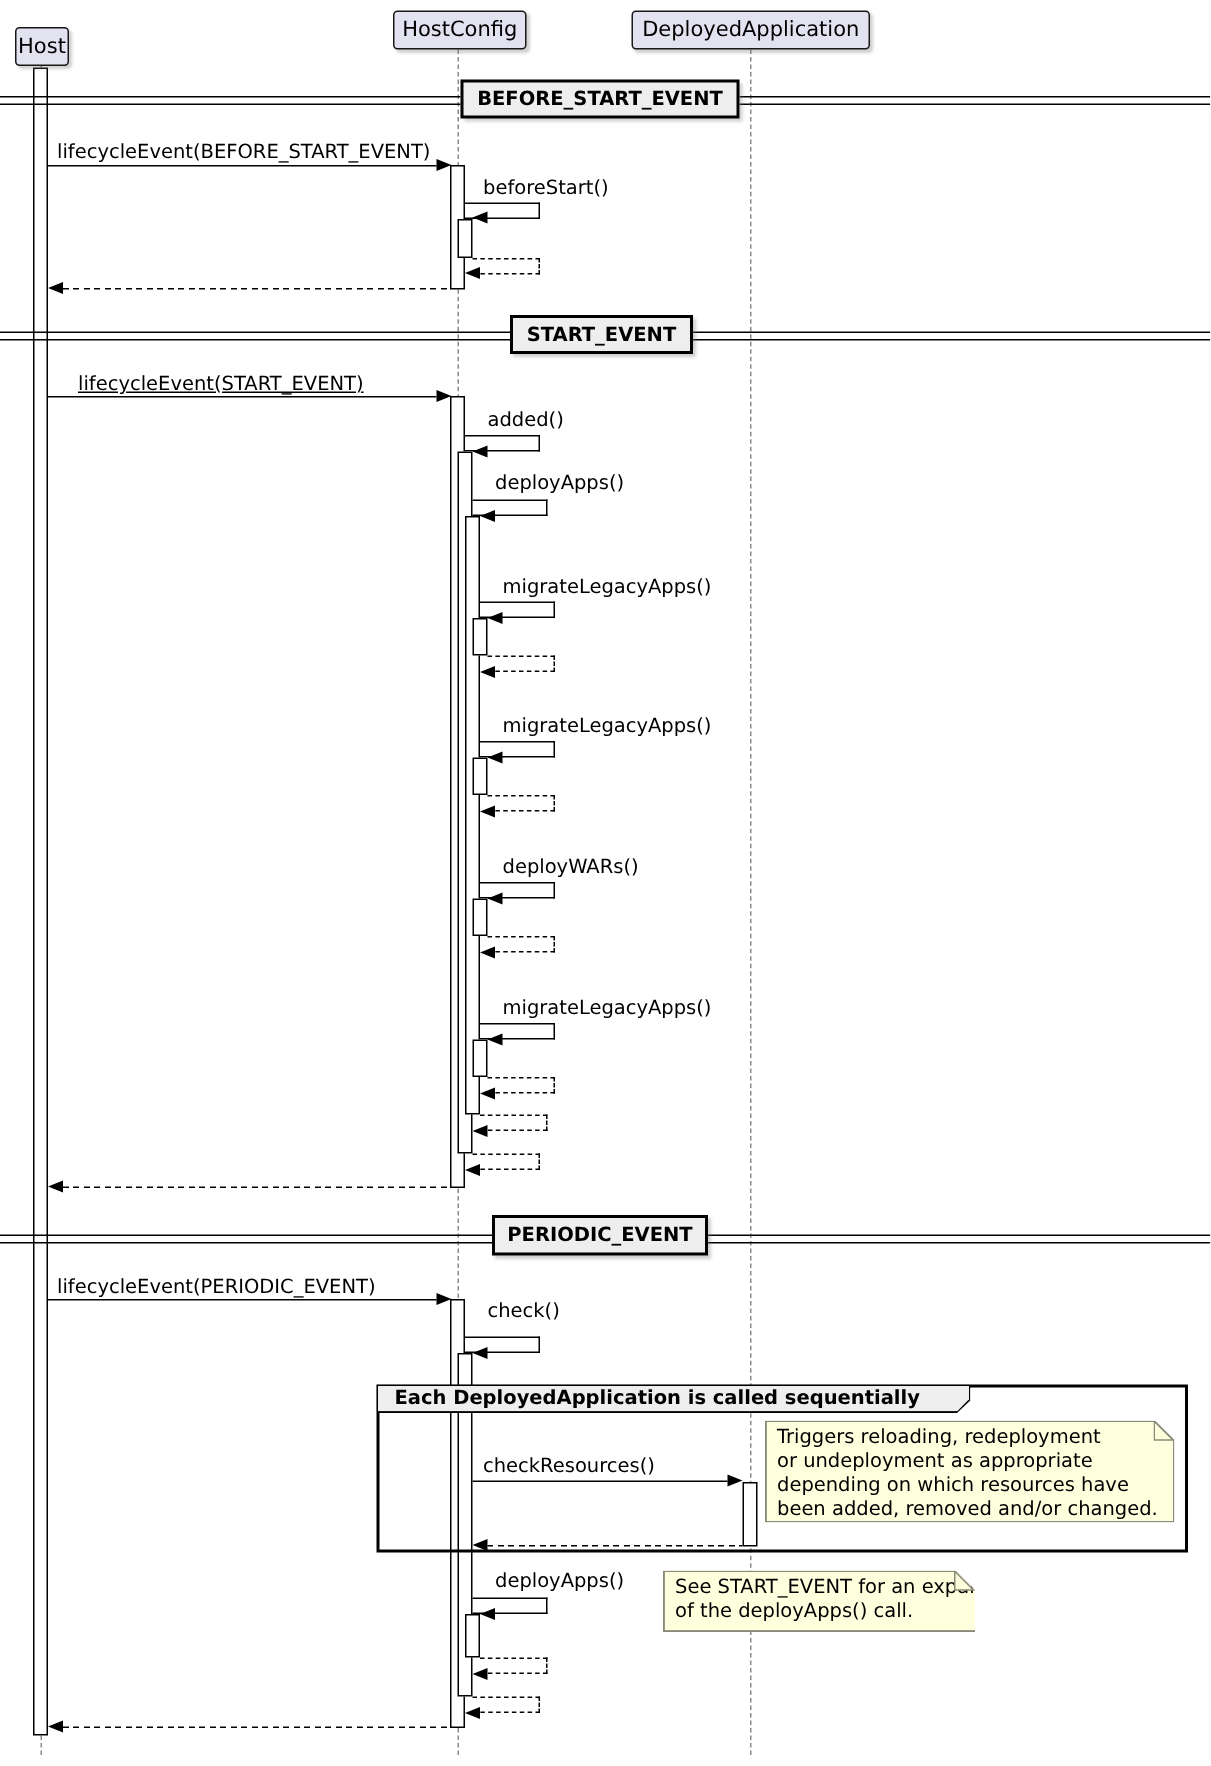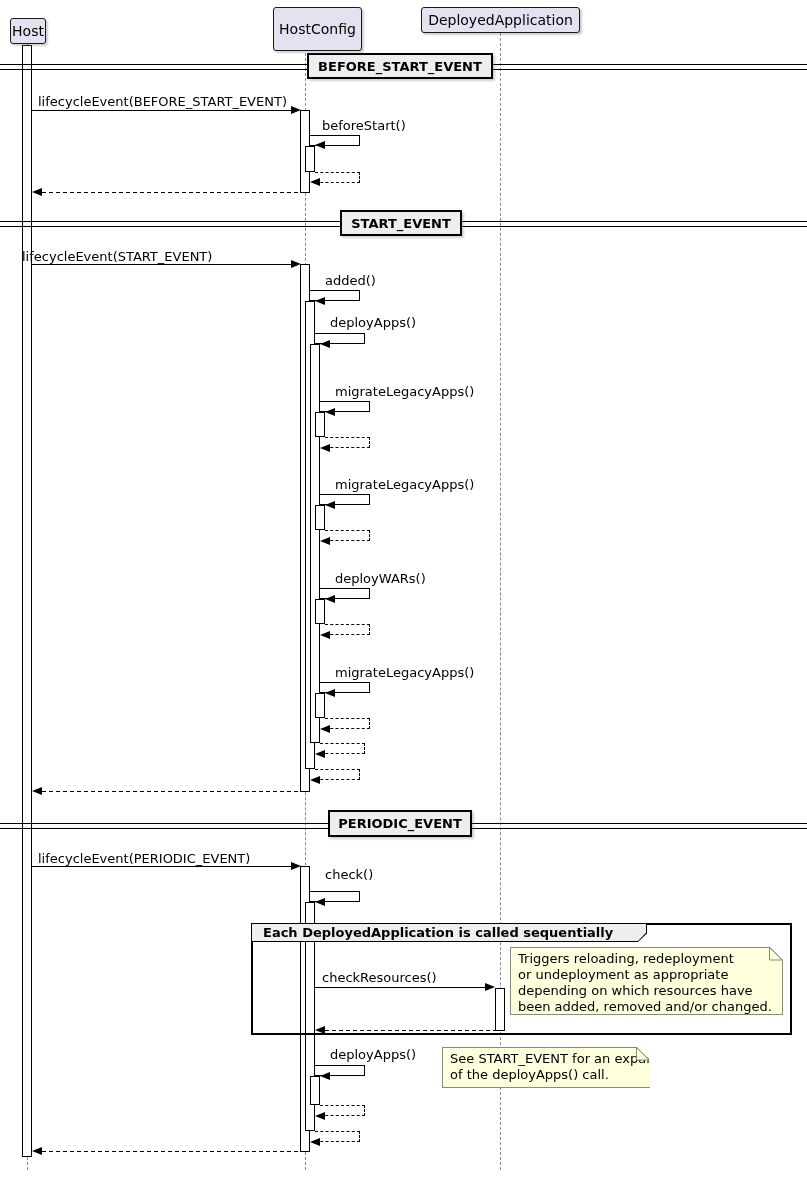--- a/index.html
+++ b/index.html
@@ -66,21 +66,21 @@
   <div class="mlabel" style="left:322px;top:118px;">beforeStart()</div>
   <div class="bracket" style="left:310px;top:135px;width:50px;height:11px;"></div>
   <div class="ah l" style="left:315px;top:141px;"></div>
   <div class="act" style="left:305px;top:146px;height:26px;"></div>
   <div class="bracket dashed" style="left:315px;top:172px;width:45px;height:11px;"></div>
   <div class="ah l" style="left:310px;top:178px;"></div>
 
   <div class="hline dashed" style="left:42px;top:192px;width:258px;"></div>
   <div class="ah l" style="left:32px;top:188px;"></div>
 
-  <div class="mlabel" style="left:22px;top:249px;">lifecycleEvent(START_EVENT)</div>
+  <div class="mlabel" style="left:52px;top:249px;text-decoration:underline;">lifecycleEvent(START_EVENT)</div>
   <div class="hline" style="left:32px;top:264px;width:259px;"></div>
   <div class="ah r" style="left:291px;top:260px;"></div>
   <div class="act" style="left:300px;top:264px;height:528px;"></div>
 
   <div class="mlabel" style="left:325px;top:273px;">added()</div>
   <div class="bracket" style="left:310px;top:290px;width:50px;height:11px;"></div>
   <div class="ah l" style="left:315px;top:297px;"></div>
   <div class="act" style="left:305px;top:301px;height:468px;"></div>
 
   <div class="mlabel" style="left:330px;top:315px;">deployApps()</div>
@@ -183,16 +183,16 @@
 
   <div class="divline" style="top:221px;"></div>
   <div class="divline" style="top:226px;"></div>
   <div class="divbox" style="left:340px;top:210px;width:122px;height:26px;">START_EVENT</div>
 
   <div class="divline" style="top:823px;"></div>
   <div class="divline" style="top:828px;"></div>
   <div class="divbox" style="left:328px;top:810px;width:144px;height:27px;">PERIODIC_EVENT</div>
 
   <div class="pbox" style="left:10px;top:18px;width:36px;height:26px;">Host</div>
-  <div class="pbox" style="left:262px;top:7px;width:89px;height:44px;margin-left:11px;">HostConfig</div>
+  <div class="pbox" style="left:262px;top:7px;width:89px;height:26px;">HostConfig</div>
   <div class="pbox" style="left:421px;top:7px;width:159px;height:26px;">DeployedApplication</div>
 
 </div>
 
 </body></html>

